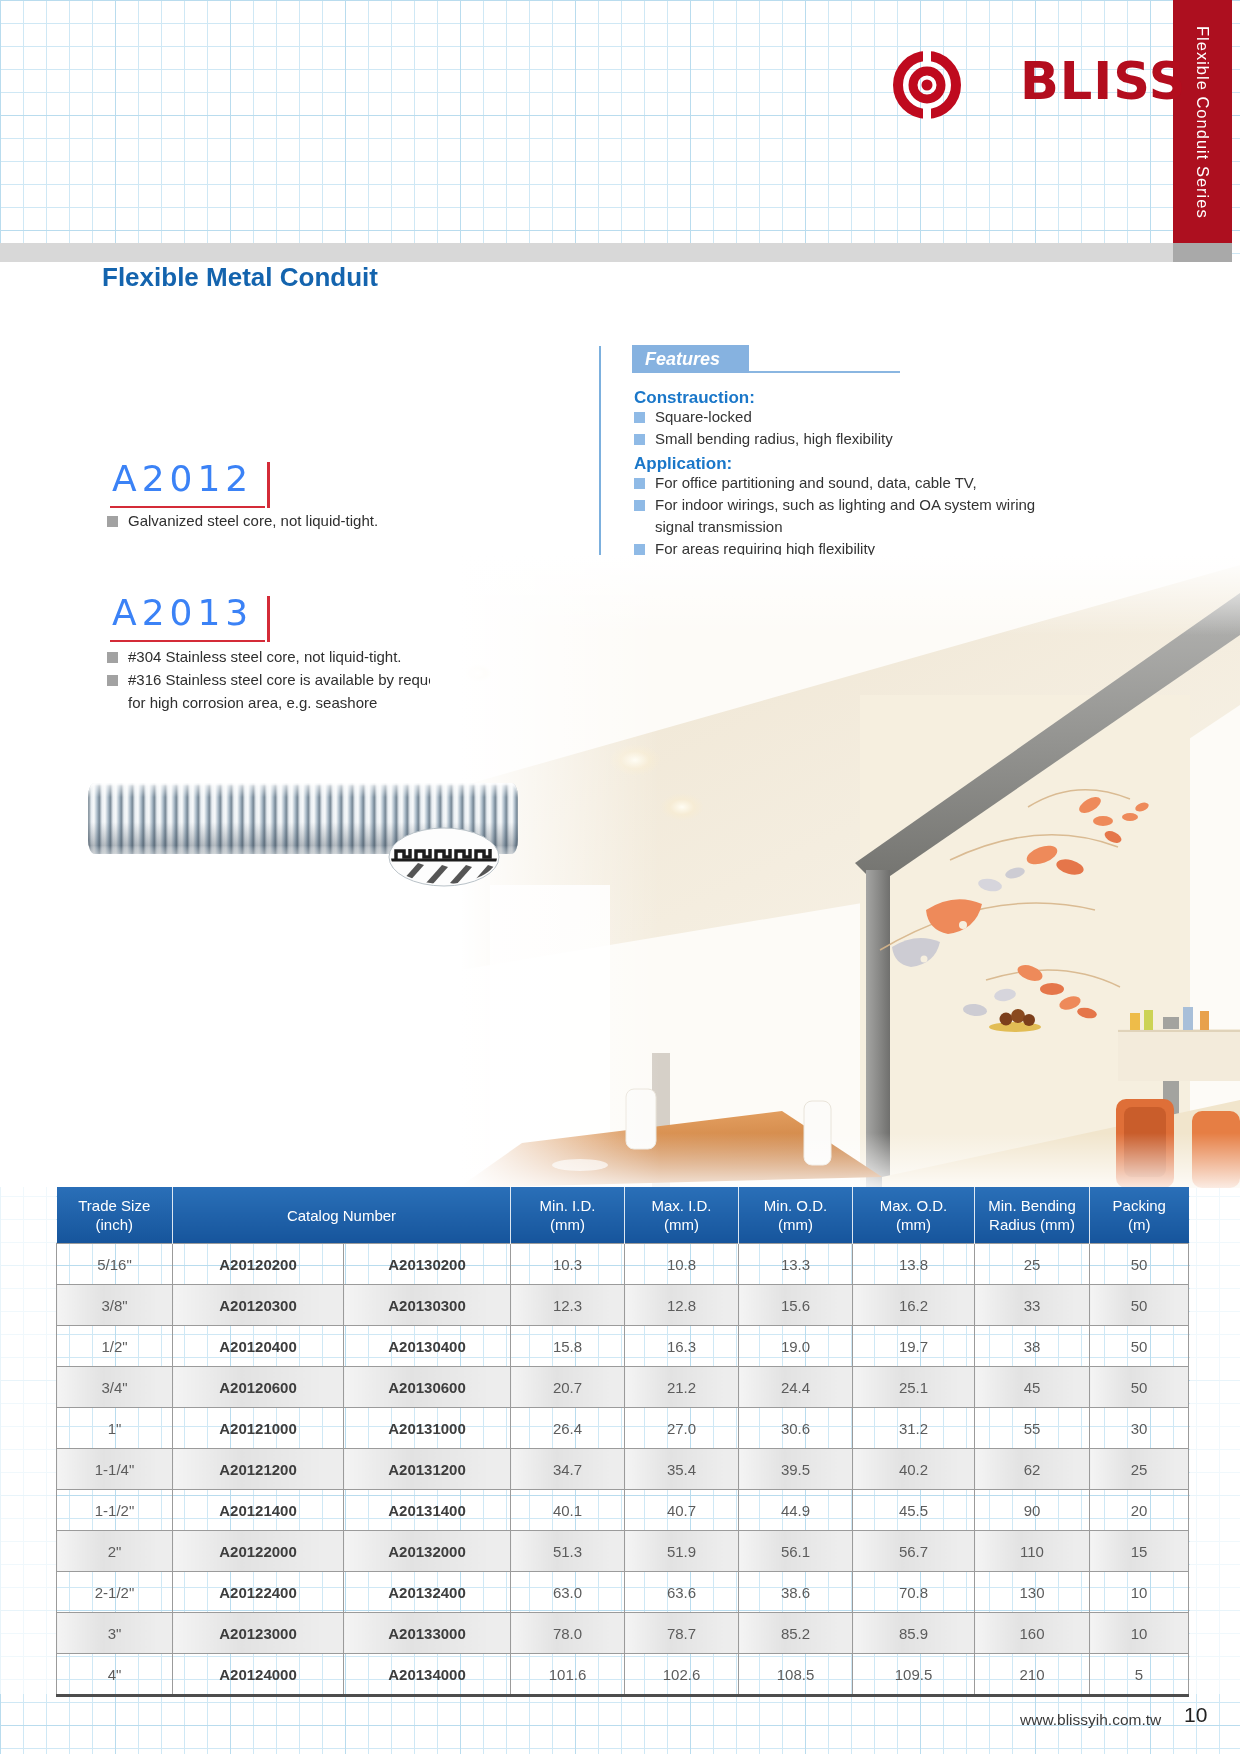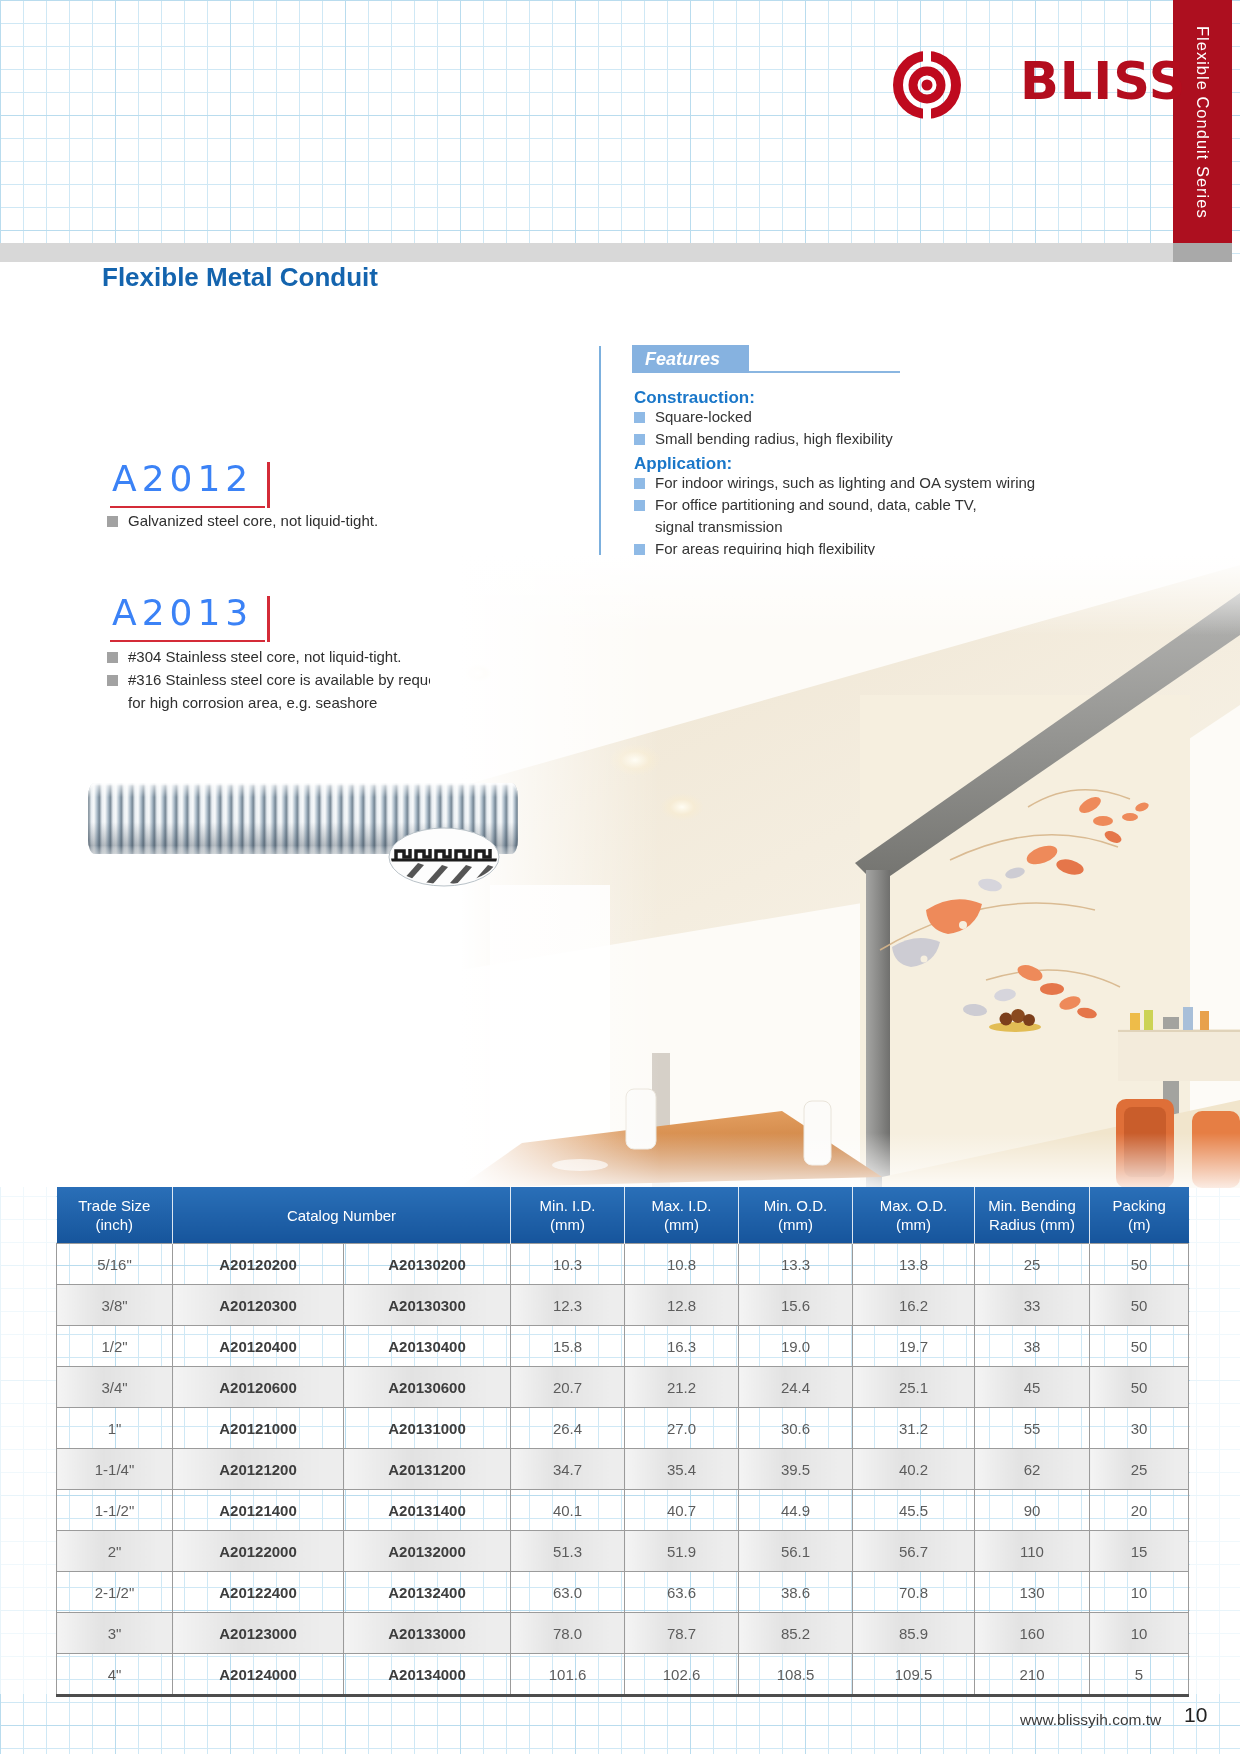--- a/index.html
+++ b/index.html
@@ -124,25 +124,25 @@
       </div>
       <div class="bullet-line">
         <span class="bullet-marker"></span>
         <span>Small bending radius, high flexibility</span>
       </div>
     </div>
   <div class="abs feat-label flabel-a">Application:</div>
   <div class="abs feat-list blue" id="application-list">
       <div class="bullet-line">
         <span class="bullet-marker"></span>
+        <span>For office partitioning and sound, data, cable TV,</span>
+      </div>
+      <div class="bullet-line">
+        <span class="bullet-marker"></span>
         <span>For indoor wirings, such as lighting and OA system wiring</span>
-      </div>
-      <div class="bullet-line">
-        <span class="bullet-marker"></span>
-        <span>For office partitioning and sound, data, cable TV,</span>
       </div>
       <div class="bullet-line cont">
         <span>signal transmission</span>
       </div>
       <div class="bullet-line">
         <span class="bullet-marker"></span>
         <span>For areas requiring high flexibility</span>
       </div>
     </div>
 

